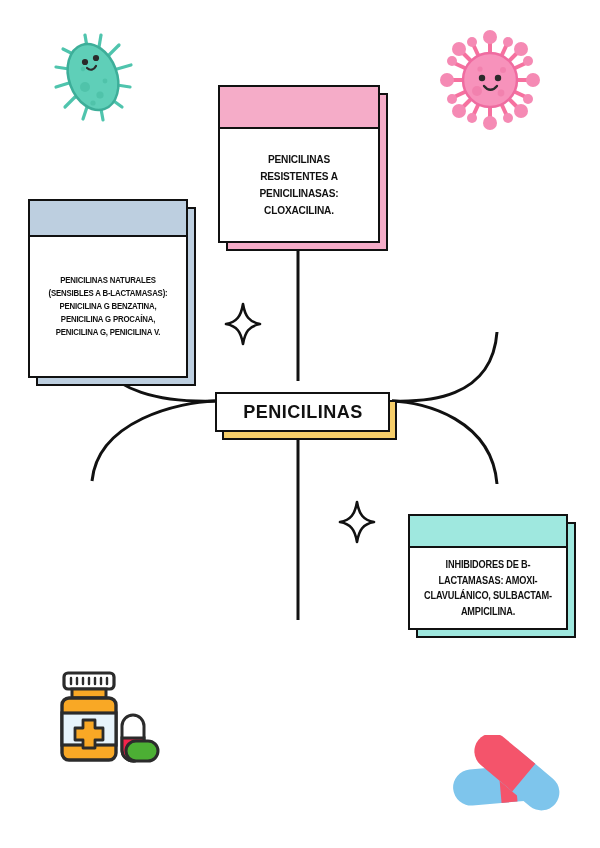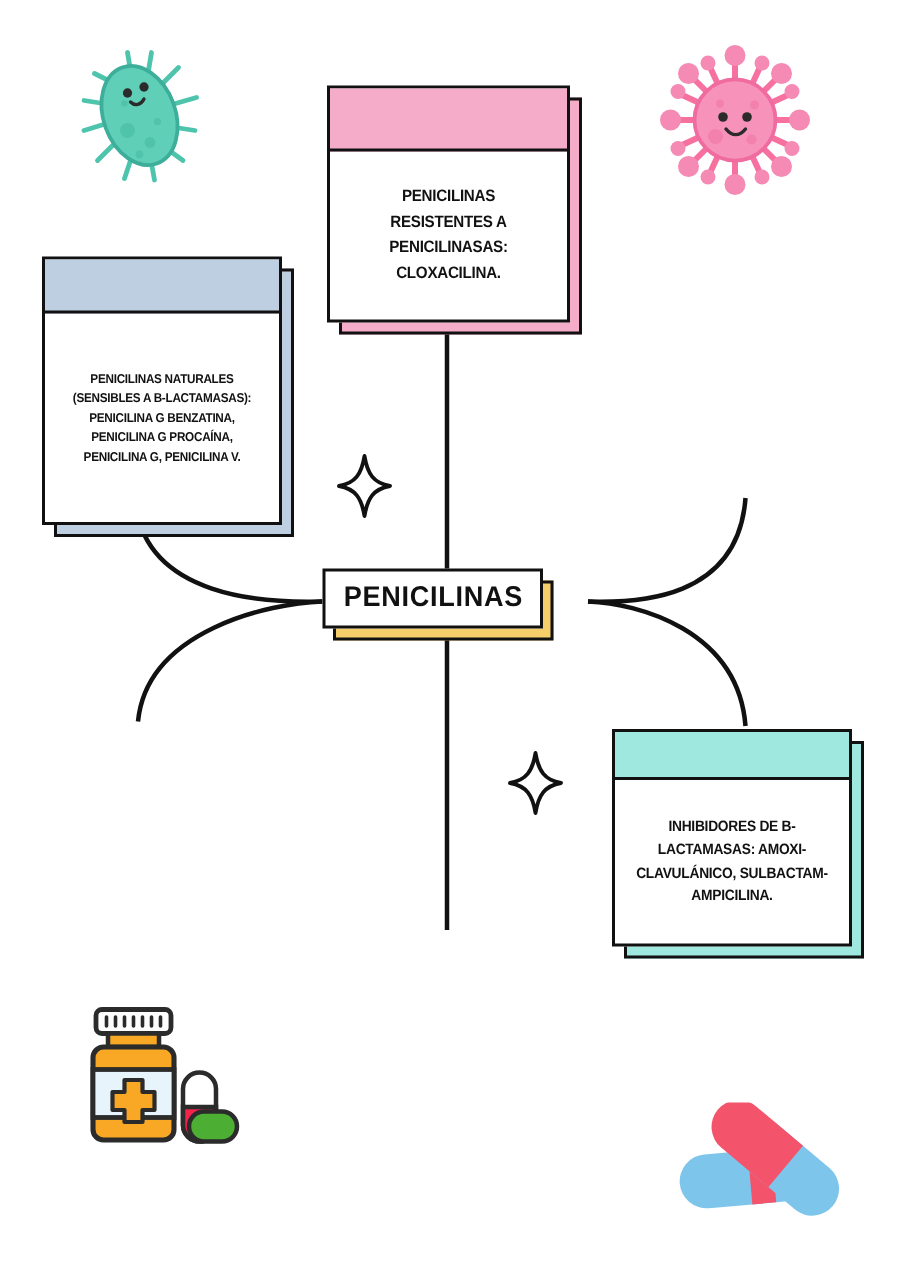--- a/index.html
+++ b/index.html
@@ -27,20 +27,21 @@
     height: 848px;
     z-index: 1;
     pointer-events: none;
   }
 
   
   .card {
     position: absolute;
     z-index: 3;
     box-sizing: border-box;
+    margin-top: 28px;
   }
   .card-shadow {
     position: absolute;
     left: 8px;
     top: 8px;
     width: 100%;
     height: 100%;
     border: 2px solid #111111;
     box-sizing: border-box;
     z-index: 1;
@@ -74,22 +75,22 @@
     font-family: "Liberation Sans", sans-serif;
     font-weight: 700;
     font-stretch: condensed;
     transform: scaleX(0.92);
   }
 
   
   #center-node {
     position: absolute;
     left: 215px;
-    top: 379px;
-    width: 147px;
+    top: 392px;
+    width: 175px;
     height: 40px;
     z-index: 4;
   }
   #center-node .node-shadow {
     position: absolute;
     left: 7px;
     top: 8px;
     width: 100%;
     height: 100%;
     background: #f6ce6a;
@@ -163,21 +164,21 @@
   <div class="card" style="left:28px; top:171px; width:160px; height:179px;">
     <div class="card-shadow" style="background:#bdcfe0;"></div>
     <div class="card-body">
       <div class="card-header" style="height:36px; background:#bdcfe0;"></div>
       <div class="card-text" style="font-size:8.5px;">PENICILINAS NATURALES (SENSIBLES A B-LACTAMASAS): PENICILINA G BENZATINA, PENICILINA G PROCAÍNA, PENICILINA G, PENICILINA V.</div>
     </div>
   </div>
 
 
 
-  <div class="card" style="left:408px; top:486px; width:160px; height:145px;">
+  <div class="card" style="left:408px; top:486px; width:160px; height:116px;">
     <div class="card-shadow" style="background:#9fe8df;"></div>
     <div class="card-body">
       <div class="card-header" style="height:32px; background:#9fe8df;"></div>
       <div class="card-text" style="font-size:10px;">INHIBIDORES DE B-LACTAMASAS: AMOXI-CLAVULÁNICO, SULBACTAM-AMPICILINA.</div>
     </div>
   </div>
 
 
   <div id="center-node">
     <div class="node-shadow"></div>

